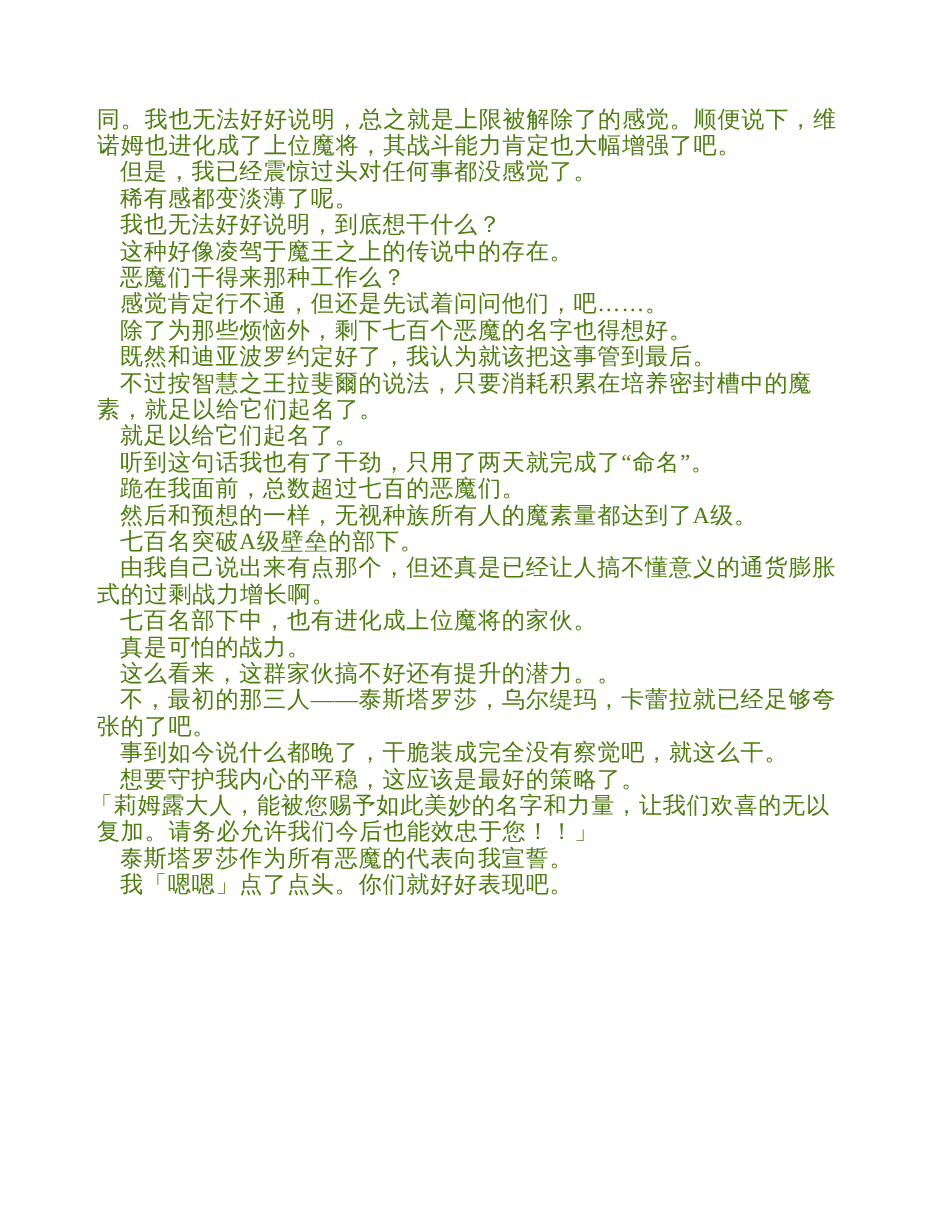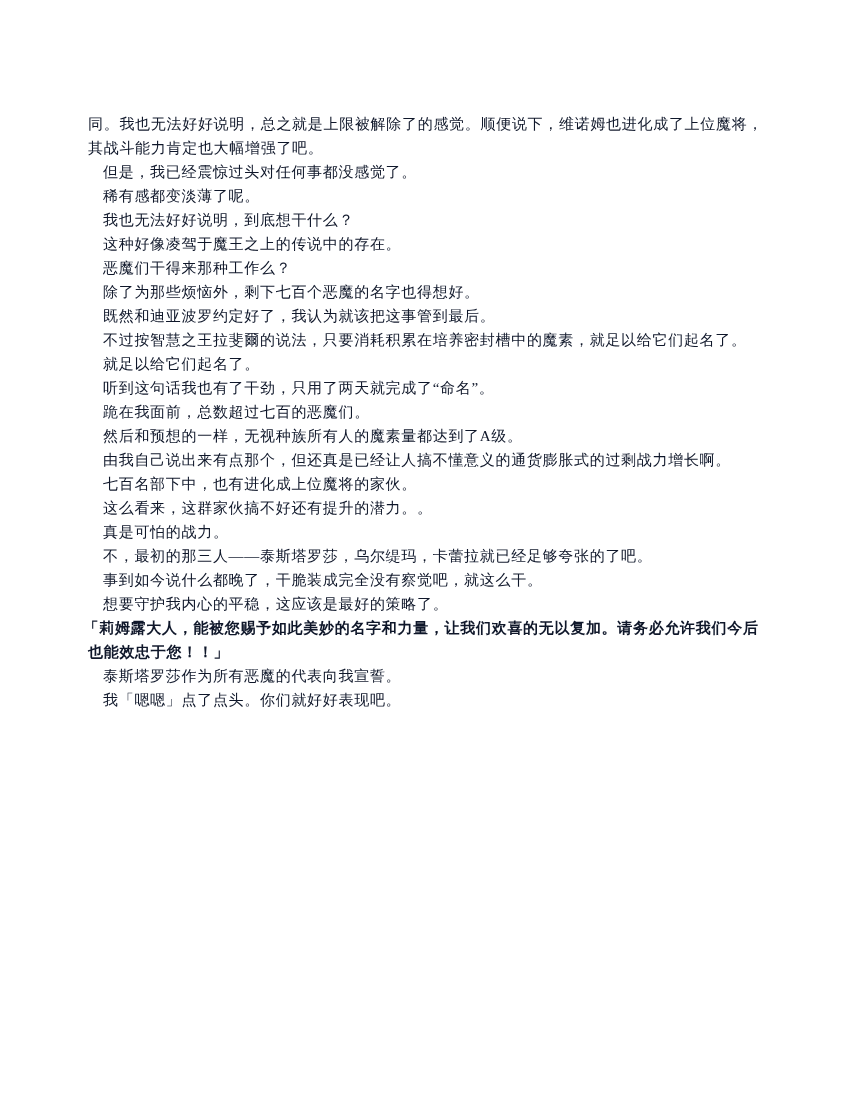--- a/index.html
+++ b/index.html
@@ -17,61 +17,61 @@
     width: 850px;
     height: 1100px;
     background: #ffffff;
   }
   .text-column {
     position: absolute;
     left: 88px;
     top: 96px;
     width: 676px;
     font-family: "Liberation Serif", "DejaVu Serif", serif;
-    font-size: 15px;
+    font-size: 21px;
     line-height: 24px;
     letter-spacing: 0.7px;
-    color: #0f172a;
+    color: #4d7c0f;
     text-align: left;
-    margin-top: 16px;
   }
   p.para {
     margin: 0;
     padding: 0;
   }
   p.para.indent {
     text-indent: 1em;
   }
   p.para.hang {
     text-indent: -0.3em;
-    font-weight: bold;
   }
 </style>
 </head>
 <body>
 
 <div class="page">
   <div class="text-column">
       <p class="para">同。我也无法好好说明，总之就是上限被解除了的感觉。顺便说下，维诺姆也进化成了上位魔将，其战斗能力肯定也大幅增强了吧。</p>
       <p class="para indent">但是，我已经震惊过头对任何事都没感觉了。</p>
       <p class="para indent">稀有感都变淡薄了呢。</p>
       <p class="para indent">我也无法好好说明，到底想干什么？</p>
       <p class="para indent">这种好像凌驾于魔王之上的传说中的存在。</p>
       <p class="para indent">恶魔们干得来那种工作么？</p>
+      <p class="para indent">感觉肯定行不通，但还是先试着问问他们，吧……。</p>
       <p class="para indent">除了为那些烦恼外，剩下七百个恶魔的名字也得想好。</p>
       <p class="para indent">既然和迪亚波罗约定好了，我认为就该把这事管到最后。</p>
       <p class="para indent">不过按智慧之王拉斐爾的说法，只要消耗积累在培养密封槽中的魔素，就足以给它们起名了。</p>
       <p class="para indent">就足以给它们起名了。</p>
       <p class="para indent">听到这句话我也有了干劲，只用了两天就完成了“命名”。</p>
       <p class="para indent">跪在我面前，总数超过七百的恶魔们。</p>
       <p class="para indent">然后和预想的一样，无视种族所有人的魔素量都达到了A级。</p>
+      <p class="para indent">七百名突破A级壁垒的部下。</p>
       <p class="para indent">由我自己说出来有点那个，但还真是已经让人搞不懂意义的通货膨胀式的过剩战力增长啊。</p>
       <p class="para indent">七百名部下中，也有进化成上位魔将的家伙。</p>
+      <p class="para indent">真是可怕的战力。</p>
       <p class="para indent">这么看来，这群家伙搞不好还有提升的潜力。。</p>
-      <p class="para indent">真是可怕的战力。</p>
       <p class="para indent">不，最初的那三人——泰斯塔罗莎，乌尔缇玛，卡蕾拉就已经足够夸张的了吧。</p>
       <p class="para indent">事到如今说什么都晚了，干脆装成完全没有察觉吧，就这么干。</p>
       <p class="para indent">想要守护我内心的平稳，这应该是最好的策略了。</p>
       <p class="para hang">「莉姆露大人，能被您赐予如此美妙的名字和力量，让我们欢喜的无以复加。请务必允许我们今后也能效忠于您！！」</p>
       <p class="para indent">泰斯塔罗莎作为所有恶魔的代表向我宣誓。</p>
       <p class="para indent">我「嗯嗯」点了点头。你们就好好表现吧。</p>
     </div>
 </div>
 
 </body></html>

